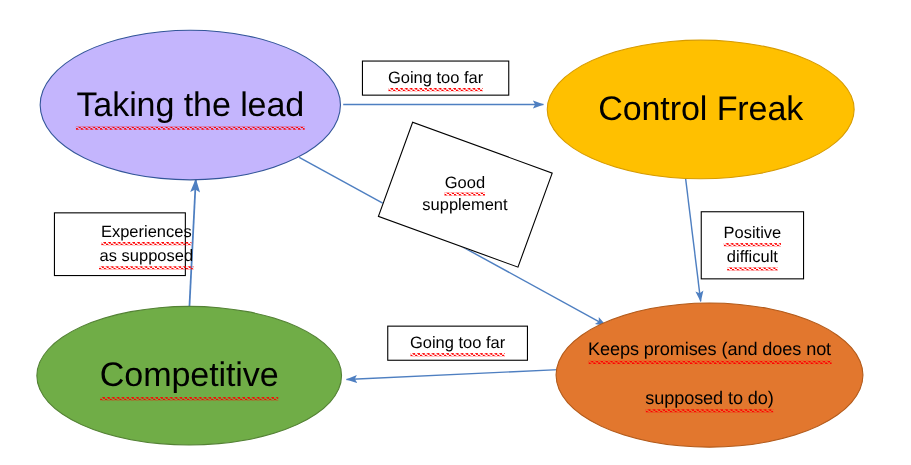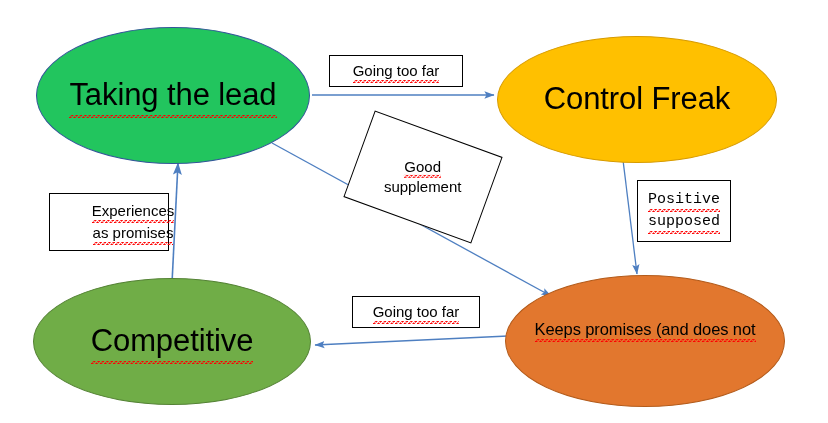--- a/index.html
+++ b/index.html
@@ -57,21 +57,21 @@
     background-image:
       radial-gradient(circle at 1.1px 2.6px, #ff0000 1.05px, rgba(255,0,0,0) 1.25px),
       radial-gradient(circle at 3.3px 0.4px, #ff0000 1.05px, rgba(255,0,0,0) 1.25px);
     background-size: 4.4px 3px;
     background-repeat: repeat-x;
   }
   .sq.thin::after { bottom: -1px; }
 
   #node-taking-the-lead {
     left: 36px; top: 27px; width: 274px; height: 137px;
-    background: #22c55e;
+    background: #c4b5fd;
     border: 1px solid #335699;
   }
   #node-taking-the-lead .node-text { font-size: 31px; }
 
   #node-control-freak {
     left: 497px; top: 36px; width: 280px; height: 127px;
     background: #FFC000;
     border: 1px solid #D79B00;
   }
   #node-control-freak .node-text { font-size: 31px; }
@@ -101,21 +101,21 @@
     justify-content: center;
     text-align: center;
     color: #000000;
     font-size: 15px;
     line-height: 1.45;
     z-index: 5;
   }
   #label-going-too-far-top  { left: 329px; top: 55px;  width: 134px; height: 32px; }
   #label-going-too-far-bot  { left: 352px; top: 296px; width: 128px; height: 32px; }
   #label-experiences        { left: 49px;  top: 193px; width: 120px; height: 58px; padding-left: 48px; }
-  #label-positive-opposite  { left: 637px; top: 180px; width: 94px;  height: 62px; font-family: Liberation Mono, monospace; }
+  #label-positive-opposite  { left: 637px; top: 192px; width: 94px;  height: 62px; }
   #label-good-supplement {
     left: 355px; top: 131px; width: 136px; height: 92px;
     transform: rotate(20deg);
   }
   #label-good-supplement .gs-inner {
     display: block;
     transform: rotate(-20deg);
     white-space: nowrap;
     line-height: 1.35;
   }
@@ -149,36 +149,36 @@
 
   <div class="node" id="node-competitive">
     <span class="node-text"><span class="sq">Competitive</span></span>
   </div>
 
   <div class="node" id="node-control-freak">
     <span class="node-text">Control Freak</span>
   </div>
 
   <div class="node" id="node-keeps-promises">
-    <span class="node-text"><span class="sq thin">Keeps promises (and does not</span><br><br></span>
+    <span class="node-text"><span class="sq thin">Keeps promises (and does not</span><br><br><span class="sq thin">supposed to do)</span></span>
   </div>
 
   <div class="label-box" id="label-going-too-far-top">
     <span><span class="sq thin">Going too far</span></span>
   </div>
 
   <div class="label-box" id="label-going-too-far-bot">
     <span><span class="sq thin">Going too far</span></span>
   </div>
 
   <div class="label-box" id="label-experiences">
-    <span><span class="sq thin">Experiences</span><br><span class="sq thin">as promises</span></span>
+    <span><span class="sq thin">Experiences</span><br><span class="sq thin">as supposed</span></span>
   </div>
 
   <div class="label-box" id="label-positive-opposite">
-    <span><span class="sq thin">Positive</span><br><span class="sq thin">supposed</span></span>
+    <span><span class="sq thin">Positive</span><br><span class="sq thin">difficult</span></span>
   </div>
 
   <div class="label-box" id="label-good-supplement">
     <span class="gs-inner"><span class="sq thin">Good</span><br><span>supplement</span></span>
   </div>
 
 </div>
 
 </body></html>

